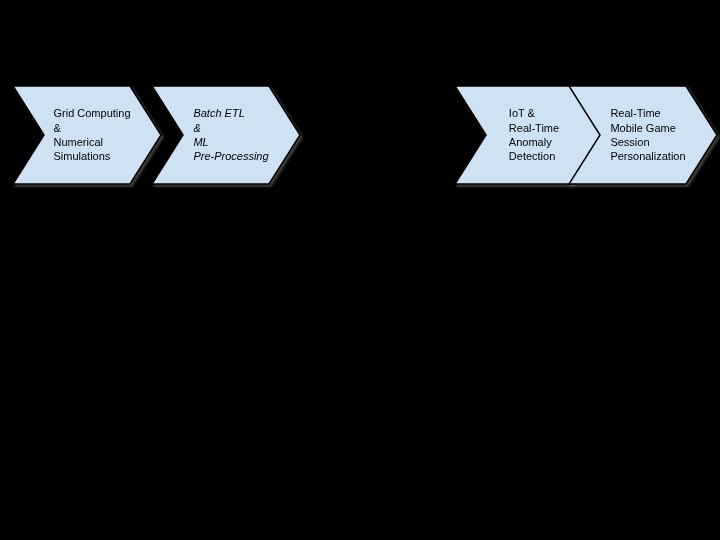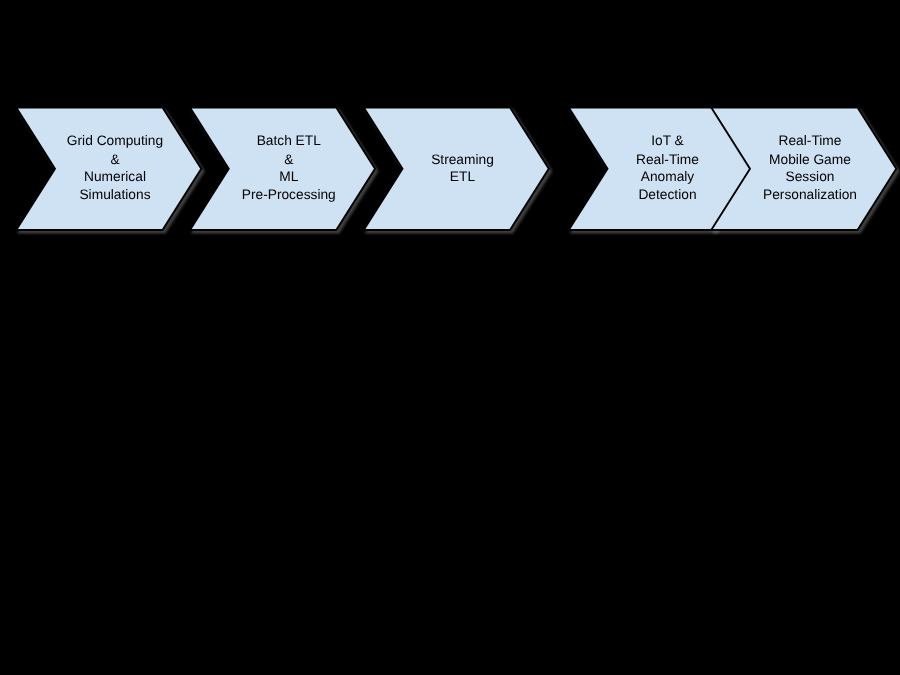--- a/index.html
+++ b/index.html
@@ -43,28 +43,28 @@
   }
   .chevron-label {
     position: absolute;
     top: 0;
     bottom: 0;
     left: 26px;
     right: 16px;
     display: flex;
     align-items: center;
     justify-content: center;
-    text-align: center;
+    text-align: left;
     font-size: 11px;
     line-height: 1.3;
     color: #000;
     white-space: pre-line;
   }
   .c0 { left: 12px; }
-  .c1 { left: 151px; }
+  .c1 { left: 151px; font-style: italic; }
   .c2 { left: 290px; }
   .c3 { left: 454px; }
   .c4 { left: 568px; }
 </style>
 </head>
 <body>
 
 <div class="slide">
   <div class="process-flow">
 
@@ -81,27 +81,20 @@
     <div class="chevron c1">
       <svg viewBox="0 0 150 100" preserveAspectRatio="none">
         <polygon points="1,1 118,1 149,50 118,99 1,99 32,50"></polygon>
       </svg>
       <div class="chevron-label">Batch ETL
 &amp;
 ML
 Pre-Processing</div>
     </div>
 
-    <div class="chevron c2">
-      <svg viewBox="0 0 150 100" preserveAspectRatio="none">
-        <polygon points="1,1 118,1 149,50 118,99 1,99 32,50"></polygon>
-      </svg>
-      <div class="chevron-label">Streaming
-ETL</div>
-    </div>
 
     <div class="chevron c3">
       <svg viewBox="0 0 150 100" preserveAspectRatio="none">
         <polygon points="1,1 118,1 149,50 118,99 1,99 32,50"></polygon>
       </svg>
       <div class="chevron-label">IoT &amp;
 Real-Time
 Anomaly
 Detection</div>
     </div>

